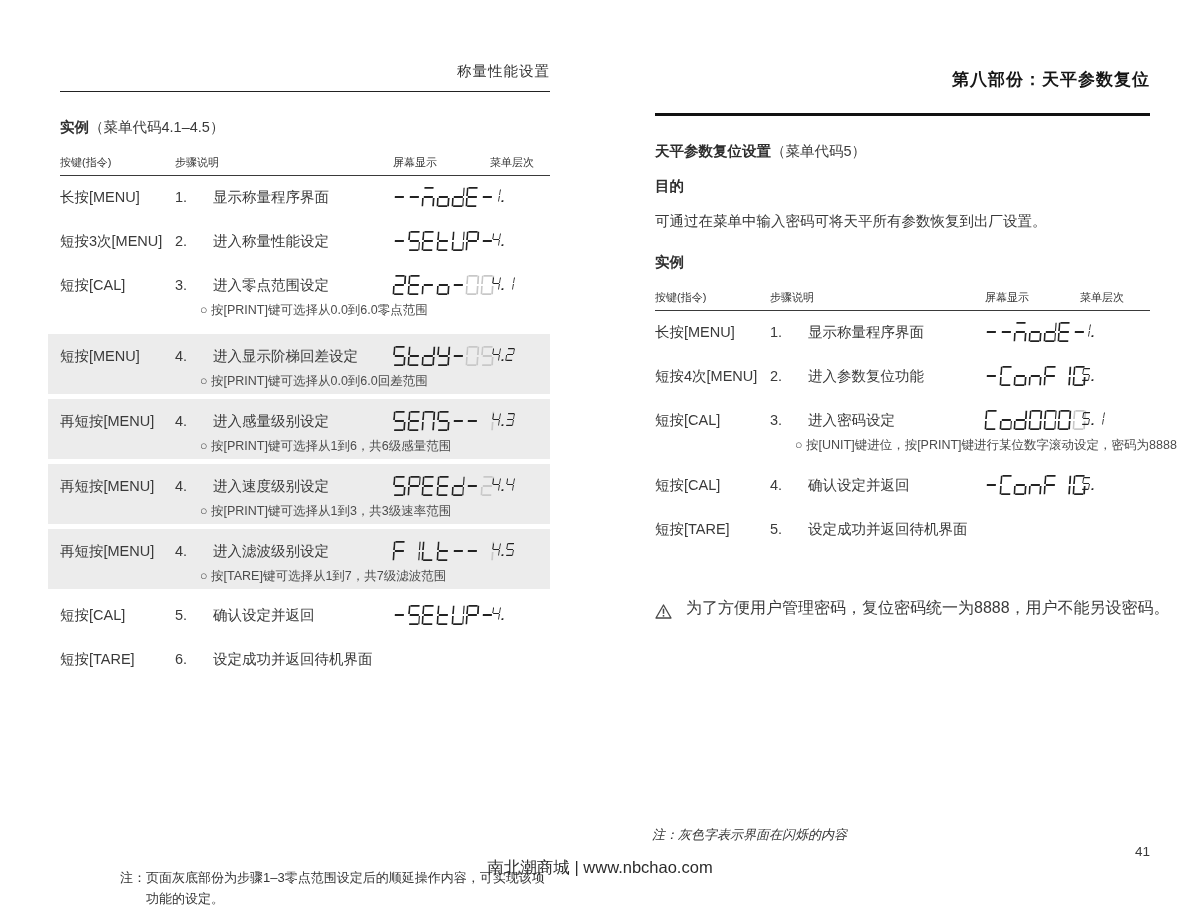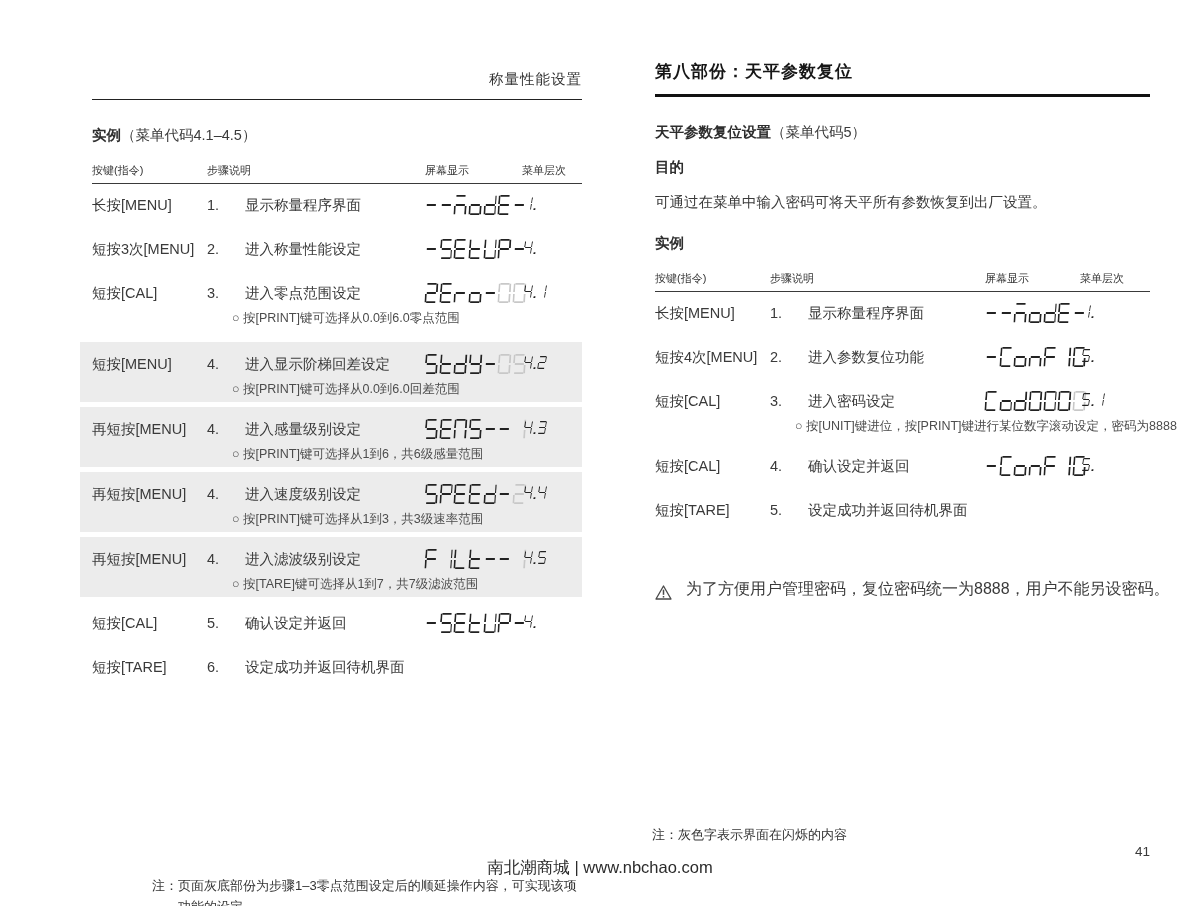--- a/index.html
+++ b/index.html
@@ -1,24 +1,24 @@
 <!DOCTYPE html>
 <html><head>
 <meta charset="utf-8">
 <style>
   html,body{margin:0;padding:0;background:#fff;}
   .canvas{position:relative;width:1200px;height:906px;background:#ffffff;overflow:hidden;
           font-family:"Liberation Sans","DejaVu Sans",sans-serif;color:#3a3a3a;}
 
   
-  .left-page{position:absolute;left:60px;top:70px;width:490px;margin-left:32px;}
+  .left-page{position:absolute;left:60px;top:62px;width:490px;}
   .right-page{position:absolute;left:655px;top:60px;width:495px;}
 
   .lp-title{font-size:14.5px;color:#333;text-align:right;padding-bottom:10px;border-bottom:1.5px solid #222;letter-spacing:1px;}
-  .rp-title{font-size:17px;font-weight:bold;color:#161616;padding-bottom:11px;border-bottom:3px solid #111;letter-spacing:1px;}
+  .rp-title{font-size:17px;font-weight:bold;color:#161616;text-align:right;padding-bottom:22px;border-bottom:3px solid #111;letter-spacing:1px;margin-top:8px;}
 
   .b{font-weight:bold;color:#2e2e2e;}
   .example-line{margin-top:26px;font-size:14.5px;color:#3a3a3a;}
   .section-line{margin-top:26px;font-size:14.5px;}
   .purpose-label{margin-top:16px;font-size:14.5px;}
   .purpose-text{margin-top:16px;font-size:14.5px;color:#3a3a3a;}
   .example-title2{margin-top:22px;font-size:14.5px;}
 
   .table{margin-top:10px;}
   .t-head{display:grid;padding:8px 0 5px;border-bottom:1px solid #3a3a3a;font-size:11px;color:#343434;}
@@ -864,18 +864,18 @@
       <span style="display:inline-flex;">
         <svg width="17" height="15" viewBox="0 0 20 18">
           <path d="M10 1.2 L19 16.8 H1 Z" fill="none" stroke="#4a4a4a" stroke-width="1.6" stroke-linejoin="round"></path>
           <rect x="9.1" y="5.6" width="1.8" height="6.2" fill="#4a4a4a"></rect>
           <rect x="9.1" y="13.2" width="1.8" height="1.9" fill="#4a4a4a"></rect>
         </svg>
       </span>
       <span>为了方便用户管理密码，复位密码统一为8888，用户不能另设密码。</span>
     </div>
 
-    <div class="note-right" style="position:absolute;left:-3px;top:766px;">注：灰色字表示界面在闪烁的内容</div>
+    <div class="note-right" style="position:absolute;left:-3px;top:766px;font-style:italic;">注：灰色字表示界面在闪烁的内容</div>
     <div style="position:absolute;right:0;top:784px;font-size:13.5px;">41</div>
   </div>
 
   <div class="site-footer">南北潮商城 | www.nbchao.com</div>
 </div>
 
 </body></html>

